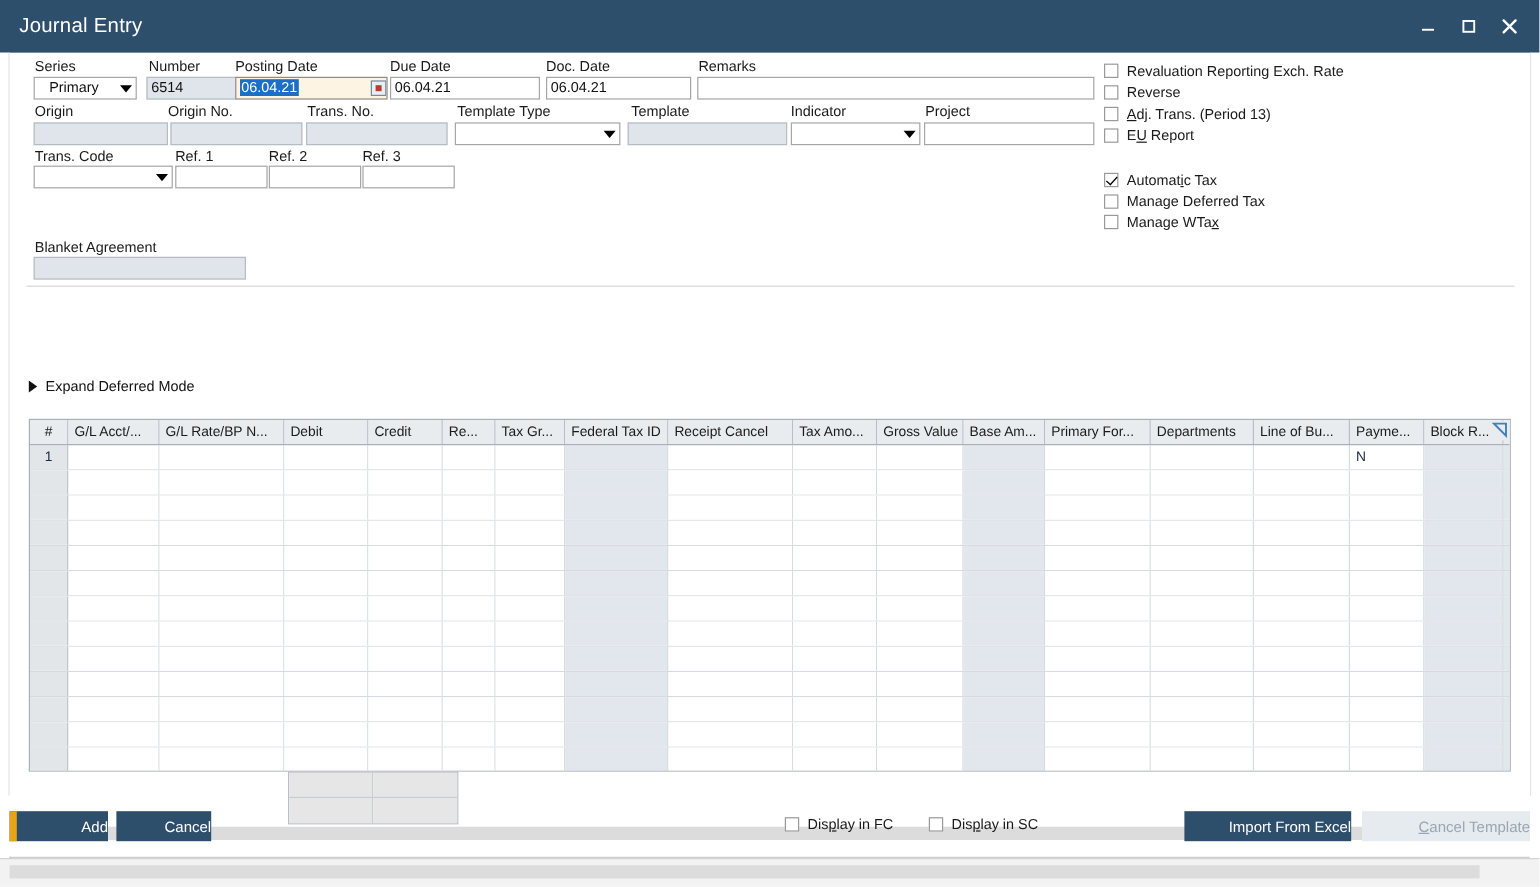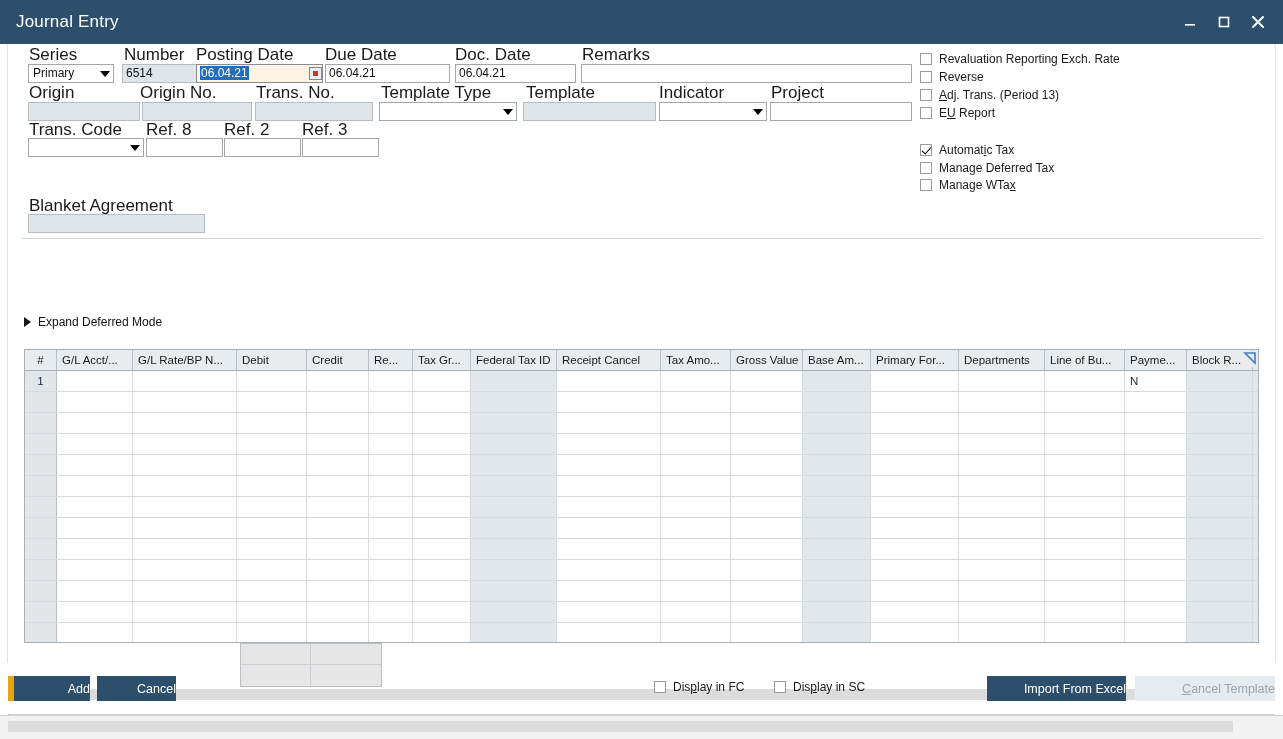--- a/index.html
+++ b/index.html
@@ -50,21 +50,21 @@
     width: 1283px; height: 695px;
     background: #ffffff;
   }
   
   #gutter-l { position:absolute; left:0; top:0; width:8px; height:619px; background:#ffffff; border-right:1px solid #e4e4e4;}
   #gutter-r { position:absolute; right:0; top:0; width:8px; height:619px; background:#ffffff; border-left:1px solid #e4e4e4;}
 
   
   .lbl {
     position: absolute;
-    font-size: 17px;
+    font-size: 12px;
     color: #1a1a1a;
     white-space: nowrap;
     line-height: 14px;
   }
   .fld {
     position: absolute;
     height: 19px;
     background: #ffffff;
     border: 1px solid #a6a6a6;
     font-family: "Liberation Sans", sans-serif;
@@ -99,21 +99,21 @@
   }
   
   .ddl {
     position: absolute;
     height: 19px;
     background: #ffffff;
     border: 1px solid #a6a6a6;
     font-size: 12px;
     color: #111111;
     line-height: 17px;
-    padding-left: 4px;
+    padding-left: 12px;
     display: flex; align-items: center;
   }
   .ddl .cap { flex: 1; white-space: nowrap; overflow: hidden; }
   .ddl .arw {
     width: 16px; height: 100%;
     display: flex; align-items: center; justify-content: center;
   }
   .ddl .arw::after {
     content: "";
     border-left: 5px solid transparent;
@@ -394,21 +394,21 @@
     <div class="fld ro" style="left:523px; top:58px; width:133px;"><span></span></div>
 
     <div class="ddl" style="left:659px; top:58px; width:108px;">
       <span class="cap"></span>
       <span class="arw"></span>
     </div>
 
     <div class="fld" style="left:770px; top:58px; width:142px;"><span></span></div>
 
     <div class="lbl" style="left:29px;  top:79px;">Trans. Code</div>
-    <div class="lbl" style="left:146px; top:79px;">Ref. 8</div>
+    <div class="lbl" style="left:146px; top:79px;">Ref. 1</div>
     <div class="lbl" style="left:224px; top:79px;">Ref. 2</div>
     <div class="lbl" style="left:302px; top:79px;">Ref. 3</div>
 
     <div class="ddl" style="left:28px; top:94px; width:116px;">
       <span class="cap"></span>
       <span class="arw"></span>
     </div>
     <div class="fld" style="left:146px; top:94px; width:77px;"><span></span></div>
     <div class="fld" style="left:224px; top:94px; width:77px;"><span></span></div>
     <div class="fld" style="left:302px; top:94px; width:77px;"><span></span></div>

